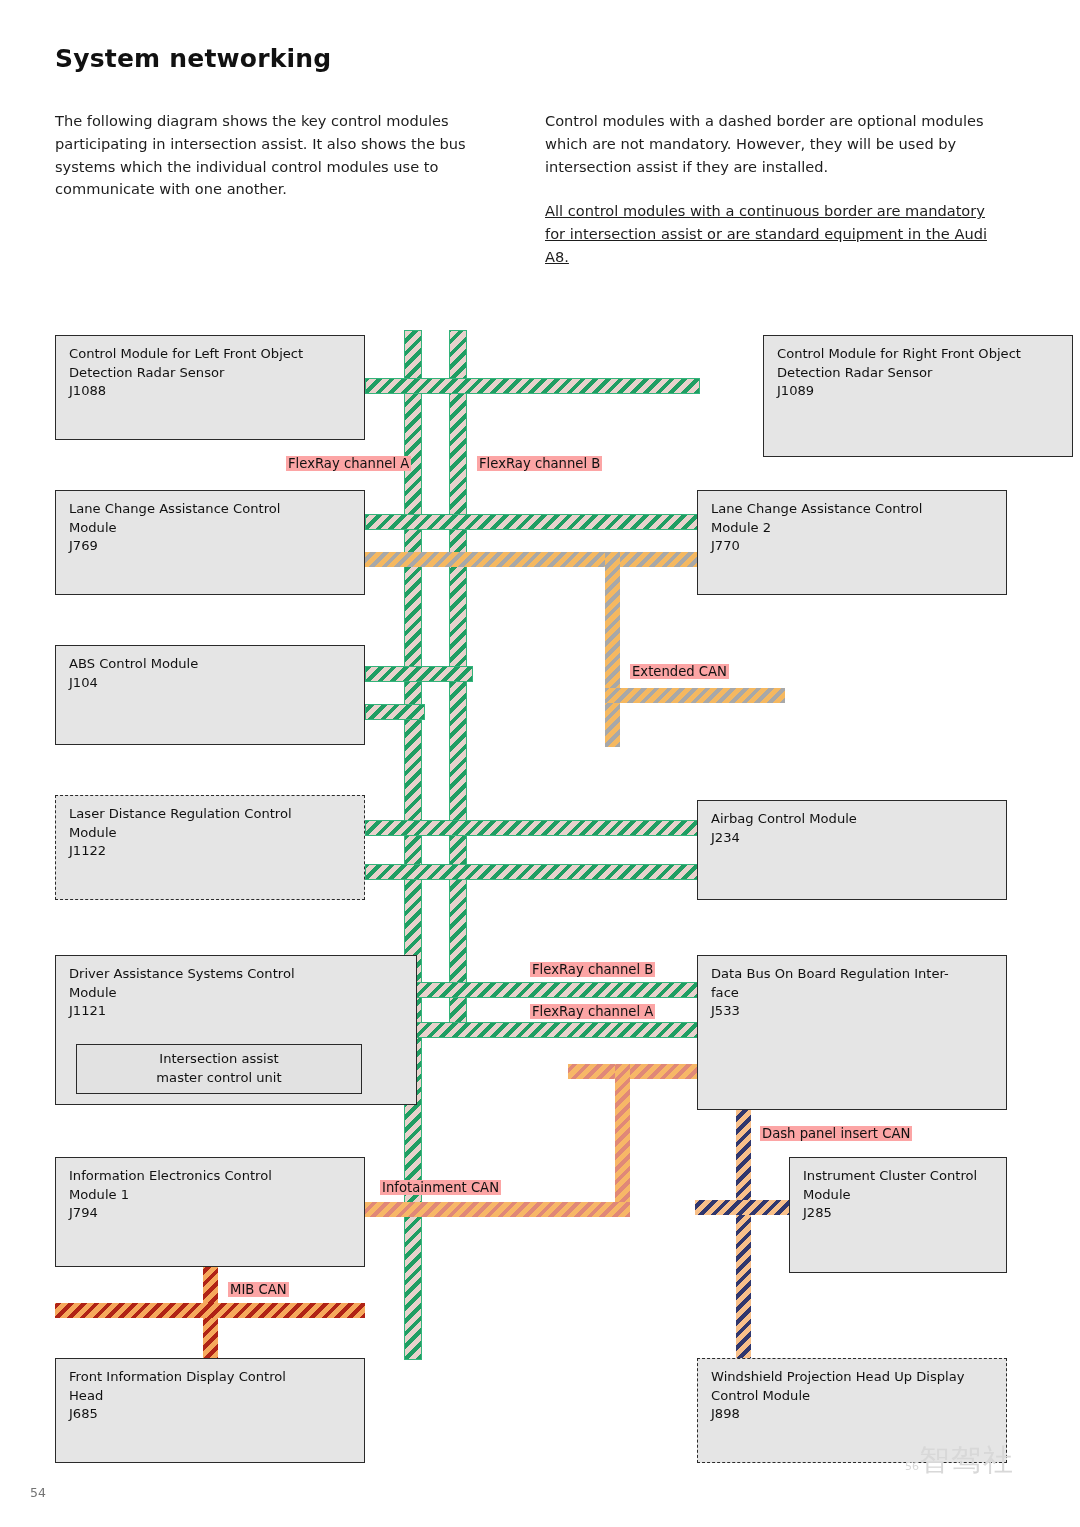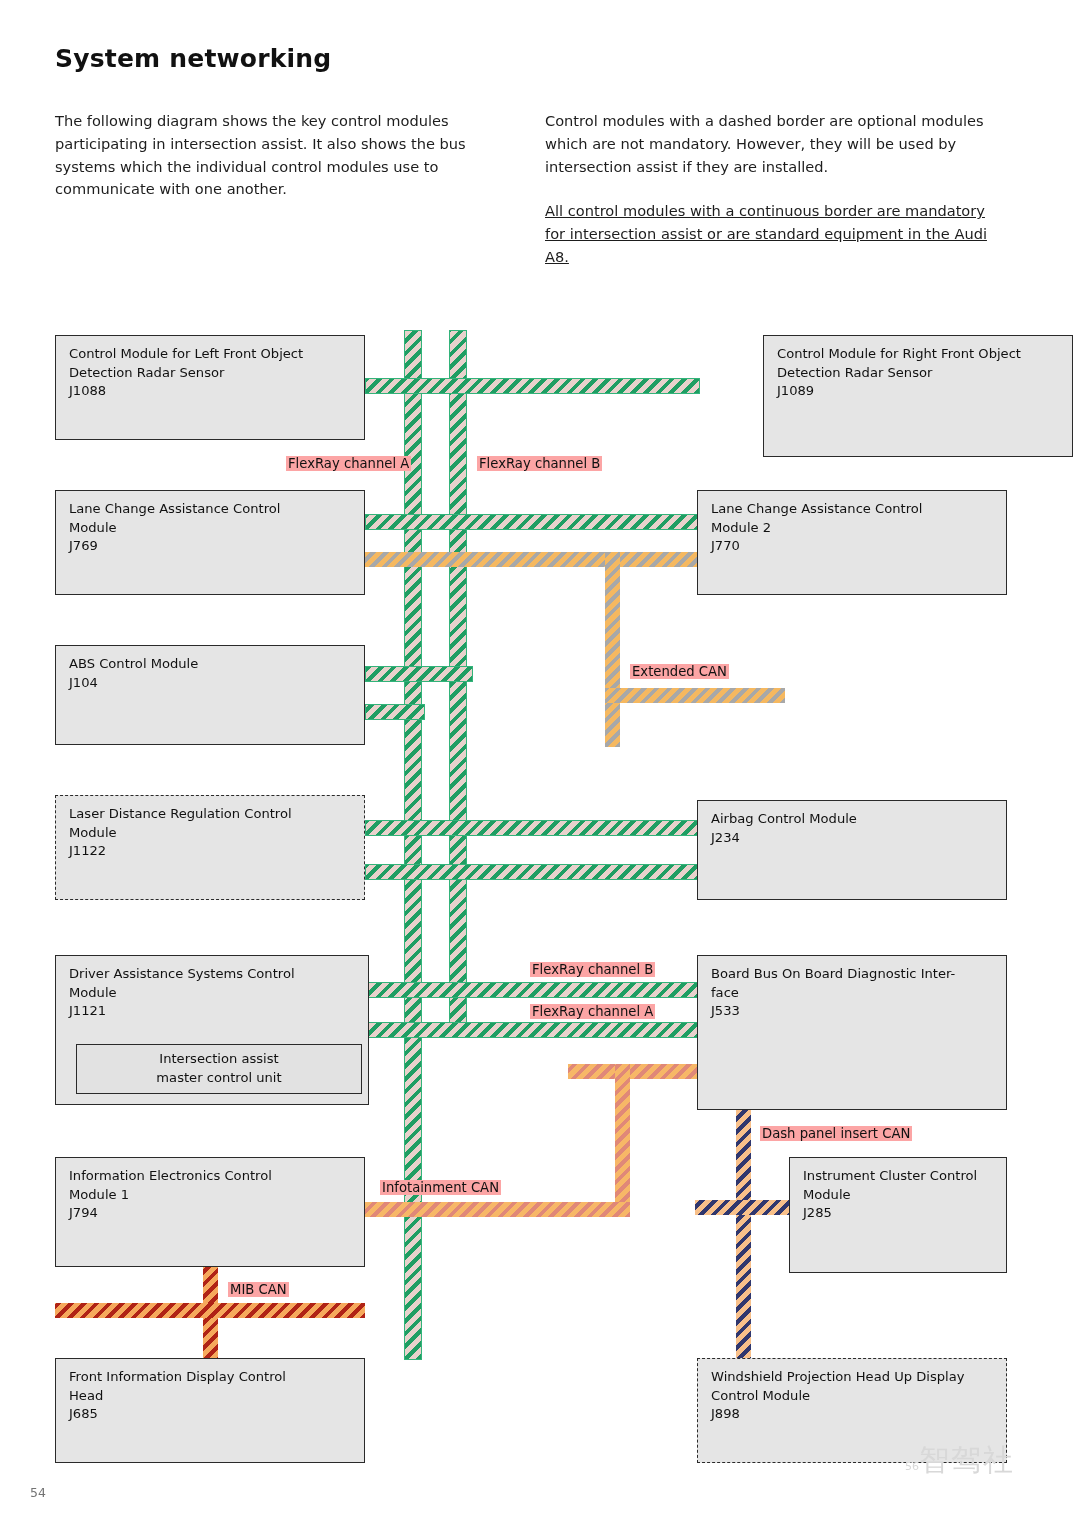--- a/index.html
+++ b/index.html
@@ -224,30 +224,30 @@
       <div class="mtext">Laser Distance Regulation Control
 Module
 J1122</div>
     </div>
 
     <div class="mod" style="left:697px;top:800px;width:310px;height:100px;">
       <div class="mtext">Airbag Control Module
 J234</div>
     </div>
 
-    <div class="mod" style="left:55px;top:955px;width:314px;height:150px;">
+    <div class="mod" style="left:55px;top:955px;width:362px;height:150px;">
       <div class="mtext">Driver Assistance Systems Control
 Module
 J1121</div>
       <div class="submod" style="left:12px;top:88px;width:286px;height:50px;">Intersection assist
 master control unit</div>
     </div>
 
     <div class="mod" style="left:697px;top:955px;width:310px;height:155px;">
-      <div class="mtext">Board Bus On Board Diagnostic Inter-
+      <div class="mtext">Data Bus On Board Regulation Inter-
 face
 J533</div>
     </div>
 
     <div class="mod" style="left:55px;top:1157px;width:310px;height:110px;padding-left:22px;">
       <div class="mtext">Information Electronics Control
 Module 1
 J794</div>
     </div>
 

